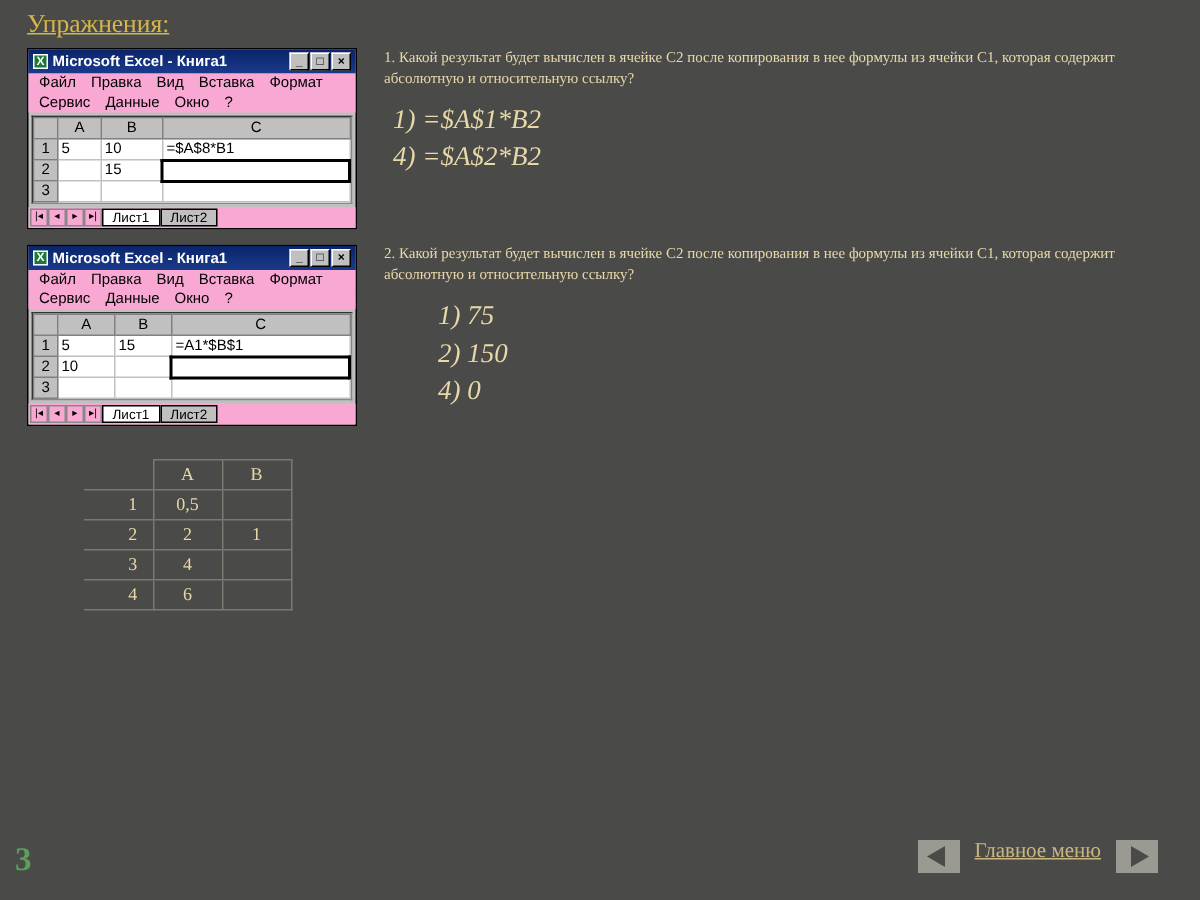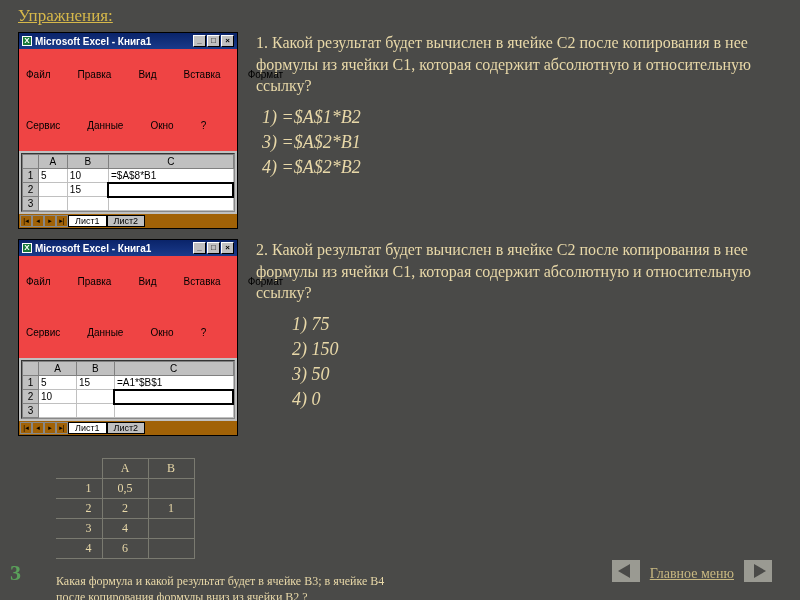--- a/index.html
+++ b/index.html
@@ -5,44 +5,44 @@
 *{box-sizing:border-box;margin:0;padding:0}
 body{width:800px;height:600px;background:#4a4a48;font-family:"Times New Roman",serif;color:#e8d8a8;position:relative;overflow:hidden}
 .page-title{color:#d6b84a;font-size:17px;font-weight:normal;text-decoration:underline;padding:6px 0 0 18px}
 .section{display:flex;align-items:flex-start;padding:6px 18px 4px 18px;gap:18px}
 .excel-window{background:#c0c0c0;border:1px solid #000;width:220px;font-family:Tahoma,Arial,sans-serif;font-size:10px;color:#000;position:relative}
 .titlebar{background:linear-gradient(#0a246a,#1a3a8a);color:#fff;display:flex;align-items:center;padding:2px 3px;font-size:10px;font-weight:bold}
 .titlebar .x-icon{width:10px;height:10px;background:#1a7a3a;margin-right:3px;border:1px solid #fff;font-size:8px;line-height:8px;text-align:center}
 .titlebar .title-text{flex:1}
 .winbtns{display:flex;gap:1px}
 .winbtn{width:13px;height:12px;background:#c0c0c0;border:1px solid #fff;border-right-color:#000;border-bottom-color:#000;font-size:8px;text-align:center;line-height:10px;color:#000;cursor:pointer}
-.menubar{display:flex;padding:19px 2px;background:#ef4444;gap:17px}
+.menubar{display:flex;padding:0 2px;background:#f9a8d4;gap:0}
 .menubar span{padding:1px 5px;font-size:10px;cursor:pointer}
 .sheet{background:#fff;margin:2px;border:1px inset #888}
 .sheet table{border-collapse:collapse;width:100%;font-size:10px}
 .sheet th{background:#c0c0c0;border:1px solid #808080;padding:0 2px;font-weight:normal;text-align:center;height:14px}
 .sheet td{border:1px solid #c0c0c0;padding:0 2px;height:14px;background:#fff;text-align:left}
 .sheet .rh{background:#c0c0c0;text-align:center;border:1px solid #808080;width:16px}
 .sheet .sel{border:2px solid #000}
-.tabs{display:flex;background:#a16207;padding:1px;align-items:center}
+.tabs{display:flex;background:#f9a8d4;padding:1px;align-items:center}
 .tabs .nav{width:12px;height:12px;border:1px solid #888;font-size:7px;text-align:center;line-height:10px;cursor:pointer}
 .tabs .tab{background:#fff;border:1px solid #000;padding:0 6px;font-size:9px;cursor:pointer}
 .tabs .tab.inactive{background:#c0c0c0}
-.question-text{font-size:16px;color:#e8d8a8;max-width:500px;line-height:1.35}
+.question-text{font-size:10px;color:#e8d8a8;max-width:500px;line-height:1.35}
 .answers{margin-top:8px;font-style:italic;color:#e8d8a8;font-size:18px;line-height:1.4}
 .answers div{margin-left:6px}
 .q3{padding:8px 18px;font-size:12px}
 .frag-table{margin:10px 0 0 38px;border-collapse:collapse;font-size:12px;color:#e8d8a8}
 .frag-table th,.frag-table td{border:1px solid #7a7a70;width:46px;height:20px;text-align:center;padding:1px 6px}
 .frag-table th{font-weight:normal}
 .frag-table .rn{text-align:right;padding-right:10px;border-left:none}
 .frag-table .noborder{border:none}
 .q3-follow{font-size:12px;margin:14px 0 0 38px;line-height:1.35}
 .footer-num{position:absolute;left:10px;bottom:14px;color:#5aa05a;font-size:22px;font-weight:bold}
-.footer-nav{position:absolute;right:28px;bottom:18px;display:flex;align-items:flex-end;gap:10px}
+.footer-nav{position:absolute;right:28px;bottom:18px;display:flex;align-items:flex-start;gap:10px}
 .arrow-btn{width:28px;height:22px;background:#9a9a92;cursor:pointer;position:relative}
 .arrow-btn.left::after{content:"";position:absolute;left:6px;top:4px;border-top:7px solid transparent;border-bottom:7px solid transparent;border-right:12px solid #4a4a48}
 .arrow-btn.right::after{content:"";position:absolute;right:6px;top:4px;border-top:7px solid transparent;border-bottom:7px solid transparent;border-left:12px solid #4a4a48}
 .main-menu-link{color:#c8b880;text-decoration:underline;font-size:14px;cursor:pointer}
 </style>
 </head>
 <body>
 
 <div class="page-title">Упражнения:</div>
 
@@ -106,21 +106,20 @@
       <div class="nav">▸</div>
       <div class="nav">▸|</div>
       <div class="tab">Лист1</div>
       <div class="tab inactive">Лист2</div>
     </div>
   </div>
   <div>
     <div class="question-text">1. Какой результат будет вычислен в ячейке С2 после копирования в нее формулы из ячейки С1, которая содержит абсолютную и относительную ссылку?</div>
     <div class="answers">
       <div>1)   =$A$1*B2</div>
-      <div>3)   =$A$2*B1</div>
       <div>4)   =$A$2*B2</div>
     </div>
   </div>
 </div>
 
 <div class="section">
   <div class="excel-window">
     <div class="titlebar">
       <span class="x-icon">X</span>
       <span class="title-text">Microsoft Excel - Книга1</span>
@@ -180,21 +179,20 @@
       <div class="nav">▸|</div>
       <div class="tab">Лист1</div>
       <div class="tab inactive">Лист2</div>
     </div>
   </div>
   <div>
     <div class="question-text">2. Какой результат будет вычислен в ячейке С2 после копирования в нее формулы из ячейки С1, которая содержит абсолютную и относительную ссылку?</div>
     <div class="answers" style="margin-left:30px">
       <div>1)   75</div>
       <div>2)  150</div>
-      <div>3)  50</div>
       <div>4)  0</div>
     </div>
   </div>
 </div>
 
 <div class="q3">
   <table class="frag-table">
     <tbody>
         <tr>
           <th class="noborder"></th>
@@ -216,22 +214,20 @@
           <td>4</td>
           <td></td>
         </tr>
     <tr>
           <td class="rn">4</td>
           <td>6</td>
           <td></td>
         </tr>
   </tbody>
     </table>
-  <div class="q3-follow" style="white-space:pre-line">Какая формула и какой результат будет в ячейке В3; в ячейке В4
-после копирования формулы вниз из ячейки В2 ?</div>
 </div>
 
 <div class="footer-num">3</div>
 <div class="footer-nav">
   <div class="arrow-btn left"></div>
   <span class="main-menu-link">Главное меню</span>
   <div class="arrow-btn right"></div>
 </div>
 
 </body></html>

